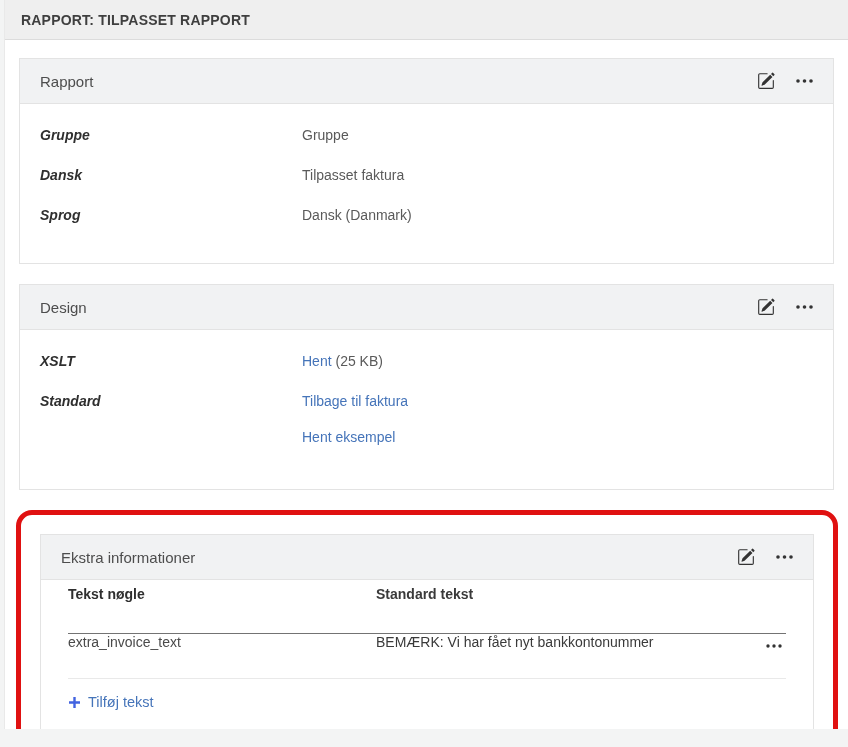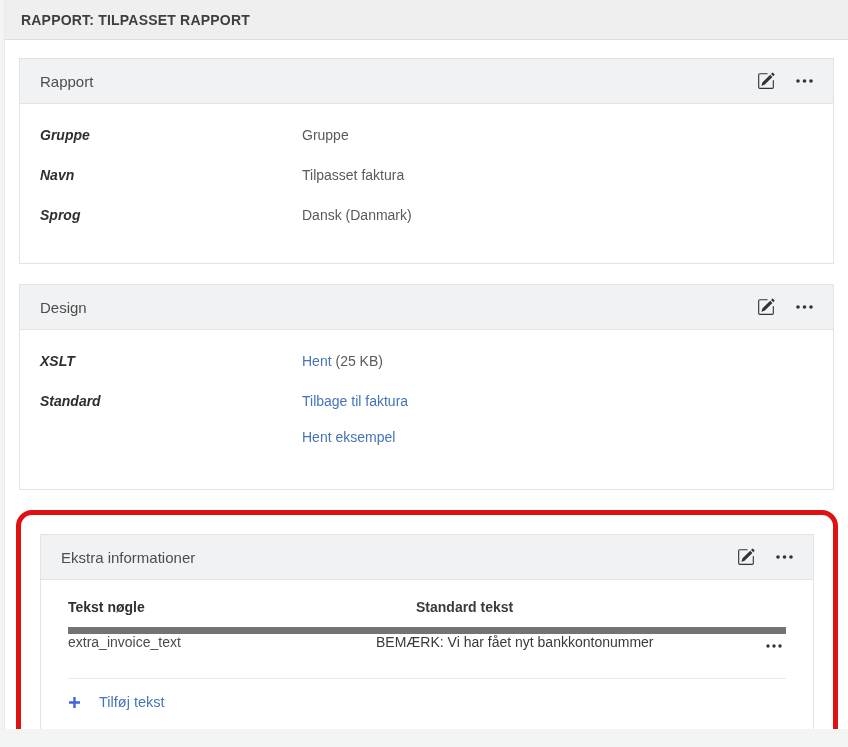--- a/index.html
+++ b/index.html
@@ -77,37 +77,37 @@
   .highlight-outline {
     border: 5px solid #e01111;
     border-radius: 16px;
     padding: 19px;
     margin: 6px -4px 14px -3px;
   }
   .highlight-outline .card { margin-bottom: 0; }
   
   .table-wrap { margin: 6px 27px 0 27px; padding-bottom: 10px; }
   .t-head {
-    display: flex; align-items: center;
+    display: flex; 
     height: 48px;
-    border-bottom: 7px solid #737373;
-    font-weight: 700; color: #2f2f2f; gap: 40px;
+    border-bottom: 1px solid #737373;
+    font-weight: 700; color: #2f2f2f;
   }
   .t-row {
     display: flex; align-items: flex-start;
     height: 45px;
     border-bottom: 1px solid #e9e9e9;
     color: #4a4a4a;
   }
   .col-key { width: 308px; flex: 0 0 308px; }
   .col-text { flex: 1 1 auto; color: #3a3a3a; }
   .t-row .icon-btn { margin-left: auto; width: 24px; height: 24px; }
   .t-add { display: flex; align-items: center; height: 46px; gap: 7px; }
   .t-add .plus { display: flex; align-items: center; }
-  .t-add a.link { font-size: 14.5px; margin-left: 11px; }
+  .t-add a.link { font-size: 14.5px; }
   
   .card-partial {
     height: 20px;
     border: 1px solid #e3e3e3;
     margin-bottom: 0;
   }
   .bottom-strip { height: 18px; }
 </style>
 </head>
 <body>
@@ -142,21 +142,21 @@
             </span>
           </button>
         </div>
       </div>
       <div class="card-body">
         <div class="field-row">
           <div class="field-label">Gruppe</div>
           <div class="field-value">Gruppe</div>
         </div>
         <div class="field-row">
-          <div class="field-label">Navn</div>
+          <div class="field-label">Dansk</div>
           <div class="field-value">Tilpasset faktura</div>
         </div>
         <div class="field-row">
           <div class="field-label">Sprog</div>
           <div class="field-value">Dansk (Danmark)</div>
         </div>
       </div>
     </section>
 
     <section class="card">

